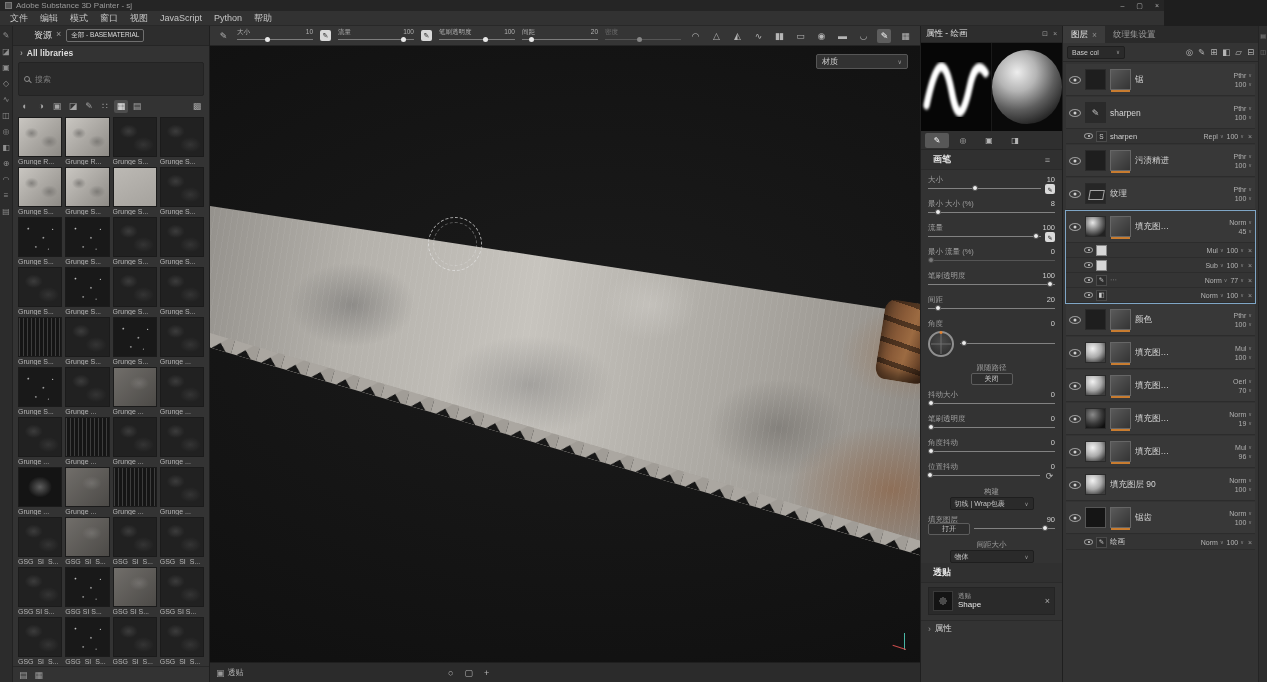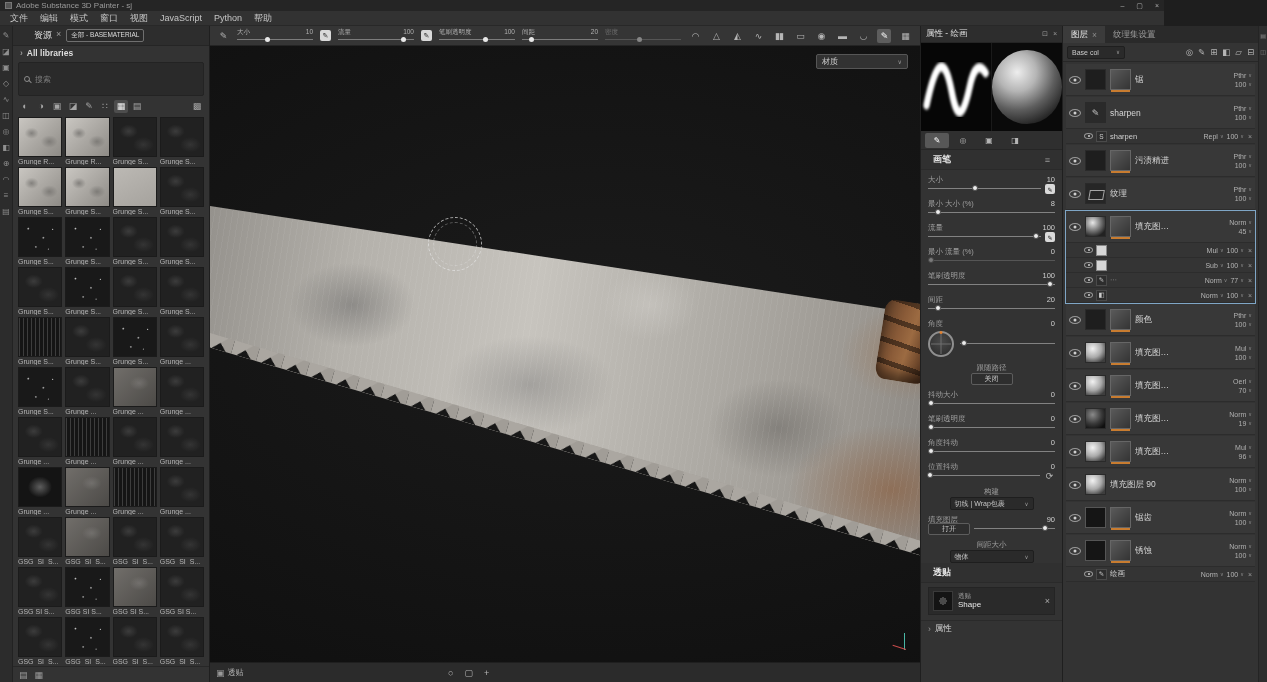--- a/index.html
+++ b/index.html
@@ -943,30 +943,20 @@
               <span class="lthumb th-mask-dark"></span>
               <span class="lthumb th-frame"></span>
               <span class="lname">锯齿</span>
               <div class="lmode">
                 <span class="mline">Norm<i class="chev">∨</i></span>
                 <span class="mline">100<i class="chev">∨</i></span>
               </div>
             </div>
           </div>
           <div class="lblock">
-            <div class="lrow">
-              <span class="eye"></span>
-              <span class="lthumb th-mask-dark"></span>
-              <span class="lthumb th-frame"></span>
-              <span class="lname">锈蚀</span>
-              <div class="lmode">
-                <span class="mline">Norm<i class="chev">∨</i></span>
-                <span class="mline">100<i class="chev">∨</i></span>
-              </div>
-            </div>
             <div class="lsub">
               <span class="eye"></span>
               <span class="subicon">✎</span>
               <span class="subname">绘画</span>
               <span class="mline">Norm<i class="chev">∨</i></span>
               <span class="mline">100<i class="chev">∨</i></span>
               <span class="subx">×</span>
             </div>
           </div>
         </div>

